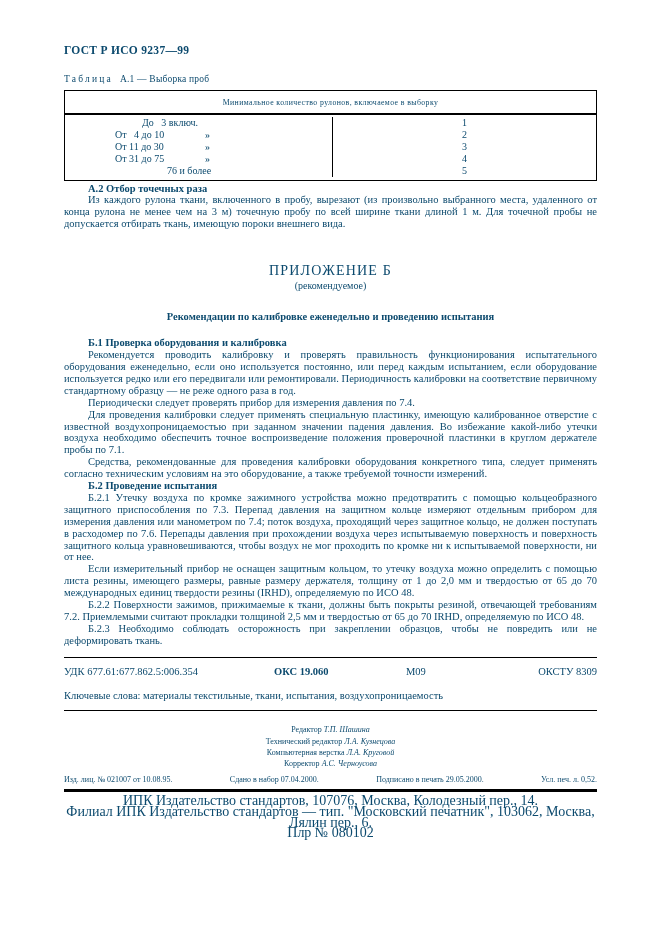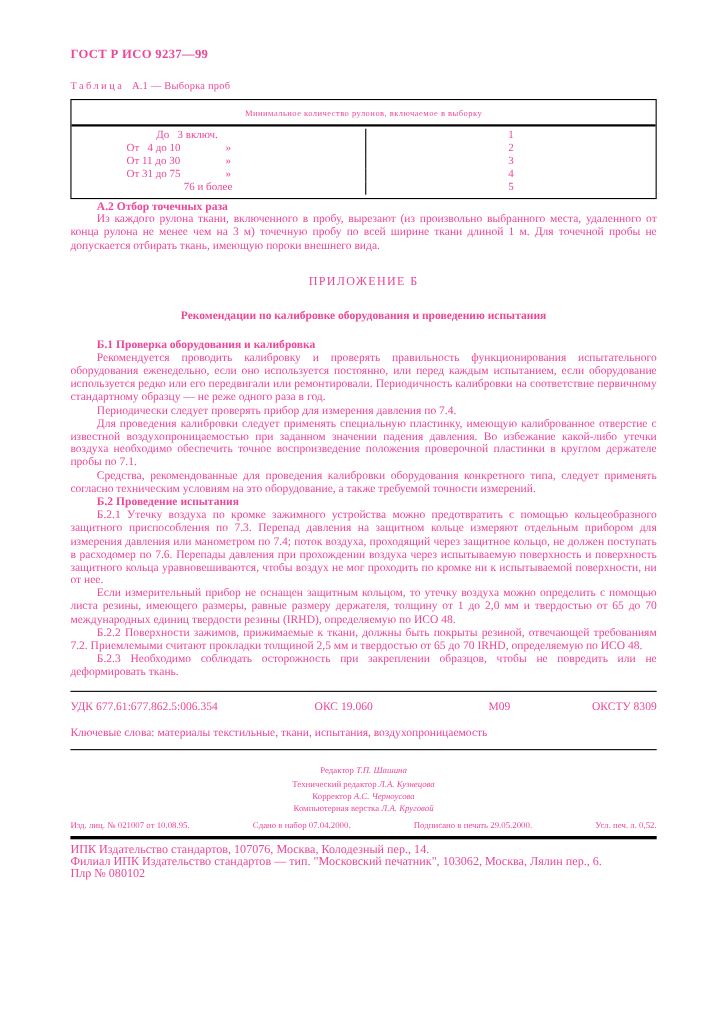--- a/index.html
+++ b/index.html
@@ -1,21 +1,21 @@
 <!DOCTYPE html>
 <html><head>
 <meta charset="utf-8">
 <style>
   * { margin:0; padding:0; box-sizing:border-box; }
   html,body { background:#e8e8e8; }
   .page {
     position:relative;
     width:661px; height:936px;
     background:#ffffff;
-    color:#ec4899;
+    color:#0c4a6e;
     font-family:"Liberation Serif", serif;
     overflow:hidden;
   }
   .content {
     position:absolute; left:64px; top:0; width:533px;
   }
   .doc-header {
     margin-top:44px;
     font-weight:bold; font-size:11.5px; letter-spacing:0.3px;
   }
@@ -50,50 +50,50 @@
   .h-run {
     font-weight:bold; font-size:10.5px; line-height:11.9px;
     text-indent:24px;
   }
   .body-p {
     font-size:10.5px; line-height:11.9px;
     text-align:justify; text-indent:24px;
   }
   .sec-a2 { margin-top:2px; }
 
-  .annex-label { margin-top:20px; text-align:center; font-size:11px; letter-spacing:1.2px; }
+  .annex-label { margin-top:33px; text-align:center; font-size:14px; letter-spacing:1.2px; }
   .annex-sub { margin-top:1px; text-align:center; font-size:10px; }
   .annex-title { margin-top:20px; text-align:center; font-weight:bold; font-size:10.5px; }
   .b1-head { margin-top:15px; }
 
   .rule { border:none; background:#000; width:100%; }
   .rule-med { height:1.5px; margin-top:10px; }
   .rule-thin { height:1px; margin-top:9px; }
   .rule-thick { height:3px; margin-top:4px; }
 
   .udk-row { position:relative; margin-top:8px; height:13px; font-size:10.5px; }
   .udk-row .udk { position:absolute; left:0; }
-  .udk-row .oks { position:absolute; left:222px; }
-  .udk-row .m09 { position:absolute; left:380px; }
+  .udk-row .oks { position:absolute; left:210px;font-weight:bold; }
+  .udk-row .m09 { position:absolute; left:342px; }
   .udk-row .okstu { position:absolute; right:0; }
 
   .keywords { margin-top:11px; font-size:10.5px; }
 
   .editors { margin-top:13px; text-align:center; font-size:8px; line-height:11.4px; }
   .editors .it { font-style:italic; }
 
   .imprint1 {
     margin-top:5px; display:flex; justify-content:space-between;
     font-size:8px; line-height:10.5px;gap:32px;
   }
   .imprint2 {
     margin-top:0px; text-align:center; font-size:8px; line-height:10.5px;
     white-space:pre;
   }
-  .addresses { margin-top:4px; font-size:11px; line-height:10.6px; }
+  .addresses { margin-top:4px; text-align:center; font-size:14px; line-height:10.6px; }
 </style>
 </head>
 <body>
 
 <div class="page">
   <div class="content">
 
     <div class="doc-header">ГОСТ Р ИСО 9237—99</div>
 
     <div class="tbl-caption">
@@ -125,21 +125,22 @@
           <div class="tcell-l r5"><span>76 и более</span><span class="mark"></span></div>
           <div class="tcell-r">5</div>
         </div>
       </div>
     </div>
 
     <div class="h-run sec-a2">А.2 Отбор точечных раза</div>
     <p class="body-p">Из каждого рулона ткани, включенного в пробу, вырезают (из произвольно выбранного места, удаленного от конца рулона не менее чем на 3 м) точечную пробу по всей ширине ткани длиной 1 м. Для точечной пробы не допускается отбирать ткань, имеющую пороки внешнего вида.</p>
 
     <div class="annex-label">ПРИЛОЖЕНИЕ Б</div>
-    <div class="annex-title">Рекомендации по калибровке оборудования и проведению испытания</div>
+    <div class="annex-sub">(рекомендуемое)</div>
+    <div class="annex-title">Рекомендации по калибровке еженедельно и проведению испытания</div>
 
     <div class="h-run b1-head">Б.1 Проверка оборудования и калибровка</div>
     <p class="body-p">Рекомендуется проводить калибровку и проверять правильность функционирования испытательного оборудования еженедельно, если оно используется постоянно, или перед каждым испытанием, если оборудование используется редко или его передвигали или ремонтировали. Периодичность калибровки на соответствие первичному стандартному образцу — не реже одного раза в год.</p>
     <p class="body-p">Периодически следует проверять прибор для измерения давления по 7.4.</p>
     <p class="body-p">Для проведения калибровки следует применять специальную пластинку, имеющую калиброванное отверстие с известной воздухопроницаемостью при заданном значении падения давления. Во избежание какой-либо утечки воздуха необходимо обеспечить точное воспроизведение положения проверочной пластинки в круглом держателе пробы по 7.1.</p>
     <p class="body-p">Средства, рекомендованные для проведения калибровки оборудования конкретного типа, следует применять согласно техническим условиям на это оборудование, а также требуемой точности измерений.</p>
 
     <div class="h-run">Б.2 Проведение испытания</div>
     <p class="body-p">Б.2.1 Утечку воздуха по кромке зажимного устройства можно предотвратить с помощью кольцеобразного защитного приспособления по 7.3. Перепад давления на защитном кольце измеряют отдельным прибором для измерения давления или манометром по 7.4; поток воздуха, проходящий через защитное кольцо, не должен поступать в расходомер по 7.6. Перепады давления при прохождении воздуха через испытываемую поверхность и поверхность защитного кольца уравновешиваются, чтобы воздух не мог проходить по кромке ни к испытываемой поверхности, ни от нее.</p>
     <p class="body-p">Если измерительный прибор не оснащен защитным кольцом, то утечку воздуха можно определить с помощью листа резины, имеющего размеры, равные размеру держателя, толщину от 1 до 2,0 мм и твердостью от 65 до 70 международных единиц твердости резины (IRHD), определяемую по ИСО 48.</p>
@@ -155,22 +156,22 @@
       <span class="okstu">ОКСТУ 8309</span>
     </div>
 
     <div class="keywords">Ключевые слова: материалы текстильные, ткани, испытания, воздухопроницаемость</div>
 
     <div class="rule rule-thin"></div>
 
     <div class="editors">
       <div><span>Редактор</span> <span class="it">Т.П. Шашина</span></div>
       <div><span>Технический редактор</span> <span class="it">Л.А. Кузнецова</span></div>
+      <div><span>Компьютерная верстка</span> <span class="it">Л.А. Круговой</span></div>
       <div><span>Корректор</span> <span class="it">А.С. Черноусова</span></div>
-      <div><span>Компьютерная верстка</span> <span class="it">Л.А. Круговой</span></div>
     </div>
 
     <div class="imprint1">
       <span>Изд. лиц. № 021007 от 10.08.95.</span>
       <span>Сдано в набор 07.04.2000.</span>
       <span>Подписано в печать 29.05.2000.</span>
       <span>Усл. печ. л. 0,52.</span>
     </div>
 
     <div class="rule rule-thick"></div>

